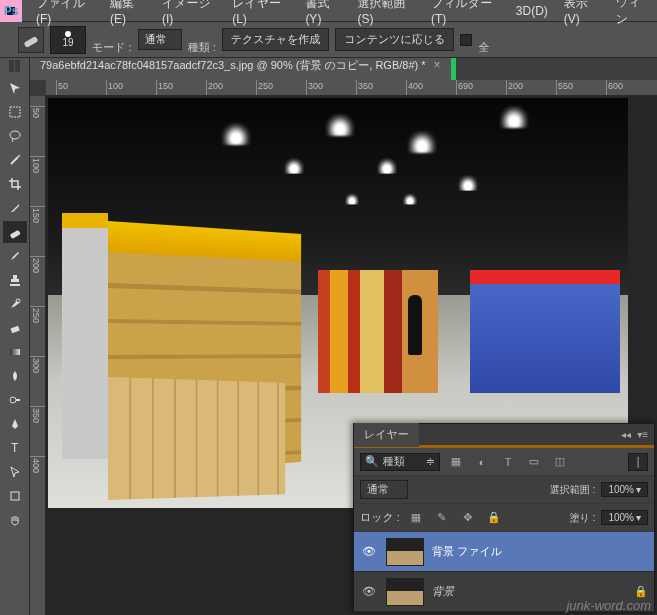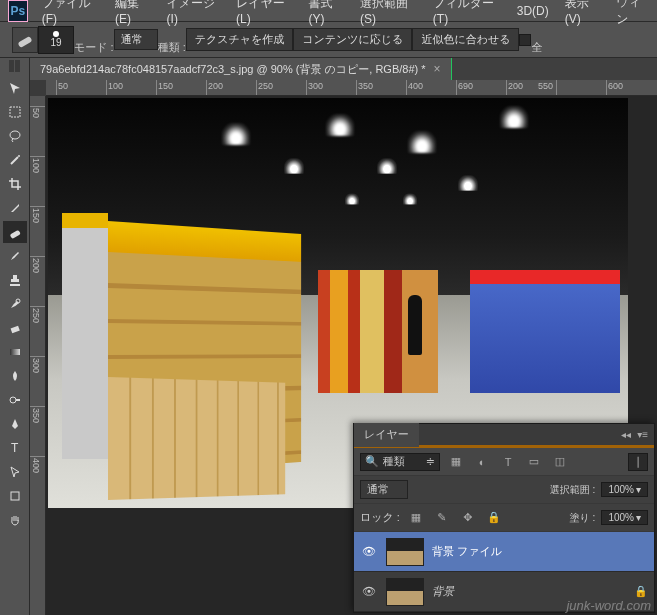--- a/index.html
+++ b/index.html
@@ -1,37 +1,37 @@
 <!DOCTYPE html>
 <html><head>
 <meta charset="utf-8">
 <style>
   * { box-sizing: border-box; margin: 0; padding: 0; font-family: "Helvetica Neue", Arial, sans-serif; }
   body { background: #535353; width: 657px; height: 615px; overflow: hidden; color: #ccc; font-size: 11px; }
   .menubar { display: flex; align-items: center; height: 22px; background: #535353; border-bottom: 1px solid #2a2a2a; }
-  .ps-logo { width: 22px; height: 22px; display: flex; align-items: center; justify-content: center; background: #0a1f33; color: #5ca0d3; font-weight: bold; font-size: 12px; margin-right: 6px; border: 1px solid #f9a8d4; margin-left: 8px; }
+  .ps-logo { width: 22px; height: 22px; display: flex; align-items: center; justify-content: center; background: #0a1f33; color: #5ca0d3; font-weight: bold; font-size: 12px; margin-right: 6px; border: 7px solid #f9a8d4; }
   .menu-item { padding: 0 8px; color: #ddd; font-size: 12px; cursor: default; }
-  .optbar { display: flex; align-items: center; height: 36px; background: #535353; border-bottom: 1px solid #2a2a2a; padding: 0 12px; }
+  .optbar { display: flex; align-items: center; height: 36px; background: #535353; border-bottom: 1px solid #2a2a2a; padding: 0 18px; gap: 6px; }
   .tool-icon { width: 26px; height: 26px; display: flex; align-items: center; justify-content: center; border: 1px solid #2a2a2a; background: #464646; color: #ddd; }
   .brush-thumb { width: 36px; height: 28px; background: #2a2a2a; border: 1px solid #1a1a1a; display: flex; flex-direction: column; align-items: center; justify-content: center; }
   .brush-dot { width: 6px; height: 6px; background: #fff; border-radius: 50%; }
   .brush-size { color: #ddd; font-size: 10px; }
   .opt-label { color: #ccc; font-size: 11px; margin-top: 15px; }
   .opt-drop { background: #3a3a3a; border: 1px solid #222; padding: 2px 14px 2px 6px; color: #ddd; font-size: 11px; position: relative; }
   .opt-btn { background: #3a3a3a; border: 1px solid #222; padding: 3px 8px; color: #ddd; font-size: 11px; }
   .check { width: 12px; height: 12px; background: #2a2a2a; border: 1px solid #1a1a1a; }
   .main { display: flex; height: 557px; }
   .toolbox { width: 30px; background: #535353; border-right: 1px solid #2a2a2a; display: flex; flex-direction: column; padding-top: 2px; }
   .tabrow { width: 12px; height: 14px; margin: 0 auto 2px; display: flex; }
   .tabrow div { width: 5px; height: 12px; background: #3a3a3a; margin-right: 1px; }
   .tbtn { width: 24px; height: 22px; margin: 1px auto; display: flex; align-items: center; justify-content: center; color: #ddd; }
   .tbtn.active { background: #2a2a2a; }
   .workarea { flex: 1; display: flex; flex-direction: column; background: #3a3a3a; position: relative; }
   .doctab { height: 22px; background: #3f3f3f; display: flex; align-items: center; }
-  .tab { padding: 0 10px; height: 22px; display: flex; align-items: center; font-size: 11px; color: #ddd; border-right: 1px solid #22c55e; background: #535353; }
+  .tab { padding: 0 10px; height: 22px; display: flex; font-size: 11px; color: #ddd; border-right: 5px solid #22c55e; background: #535353; }
   .tab .x { margin-left: 8px; font-size: 12px; color: #aaa; }
   .ruler-h { height: 16px; background: #535353; border-bottom: 1px solid #2a2a2a; margin-left: 16px; position: relative; overflow: hidden; }
   .ruler-h .tick { position: absolute; top: 0; width: 1px; height: 16px; background: #888; }
   .ruler-h .lab { position: absolute; top: 1px; font-size: 9px; color: #bbb; }
   .canvaswrap { flex: 1; display: flex; }
   .ruler-v { width: 16px; background: #535353; border-right: 1px solid #2a2a2a; position: relative; overflow: hidden; }
   .ruler-v .tick { position: absolute; left: 0; height: 1px; width: 16px; background: #888; }
   .ruler-v .lab { position: absolute; left: 1px; font-size: 9px; color: #bbb; writing-mode: vertical-rl; }
   .canvas-area { flex: 1; background: #262626; display: flex; align-items: flex-start; justify-content: flex-start; padding: 2px 0 0 2px; position: relative; }
   .photo { width: 580px; height: 410px; background: #111; position: relative; overflow: hidden; }
@@ -92,21 +92,20 @@
   </div>
   <div class="brush-thumb">
     <div class="brush-dot"></div>
     <div class="brush-size">19</div>
   </div>
   <span class="opt-label">モード :</span>
   <div class="opt-drop">通常</div>
   <span class="opt-label">種類 :</span>
   <div class="opt-btn">テクスチャを作成</div>
   <div class="opt-btn">コンテンツに応じる</div>
-  <div class="opt-btn">近似色に合わせる</div>
   <div class="check"></div>
   <span class="opt-label">全</span>
 </div>
 
 <div class="main">
 
   <div class="toolbox">
     <div class="tabrow">
         <div></div>
         <div></div>
@@ -240,21 +239,21 @@
         <div class="lab" style="left: 262px;">300</div>
         <div class="tick" style="left: 310px;"></div>
         <div class="lab" style="left: 312px;">350</div>
         <div class="tick" style="left: 360px;"></div>
         <div class="lab" style="left: 362px;">400</div>
         <div class="tick" style="left: 410px;"></div>
         <div class="lab" style="left: 412px;">690</div>
         <div class="tick" style="left: 460px;"></div>
         <div class="lab" style="left: 462px;">200</div>
         <div class="tick" style="left: 510px;"></div>
-        <div class="lab" style="left: 492px;">550</div>
+        <div class="lab" style="left: 512px;">550</div>
         <div class="tick" style="left: 560px;"></div>
         <div class="lab" style="left: 562px;">600</div>
       </div>
     <div class="canvaswrap">
       <div class="ruler-v" id="rv">
           <div class="tick" style="top: 10px;"></div>
           <div class="lab" style="top: 12px;">50</div>
           <div class="tick" style="top: 60px;"></div>
           <div class="lab" style="top: 62px;">100</div>
           <div class="tick" style="top: 110px;"></div>

